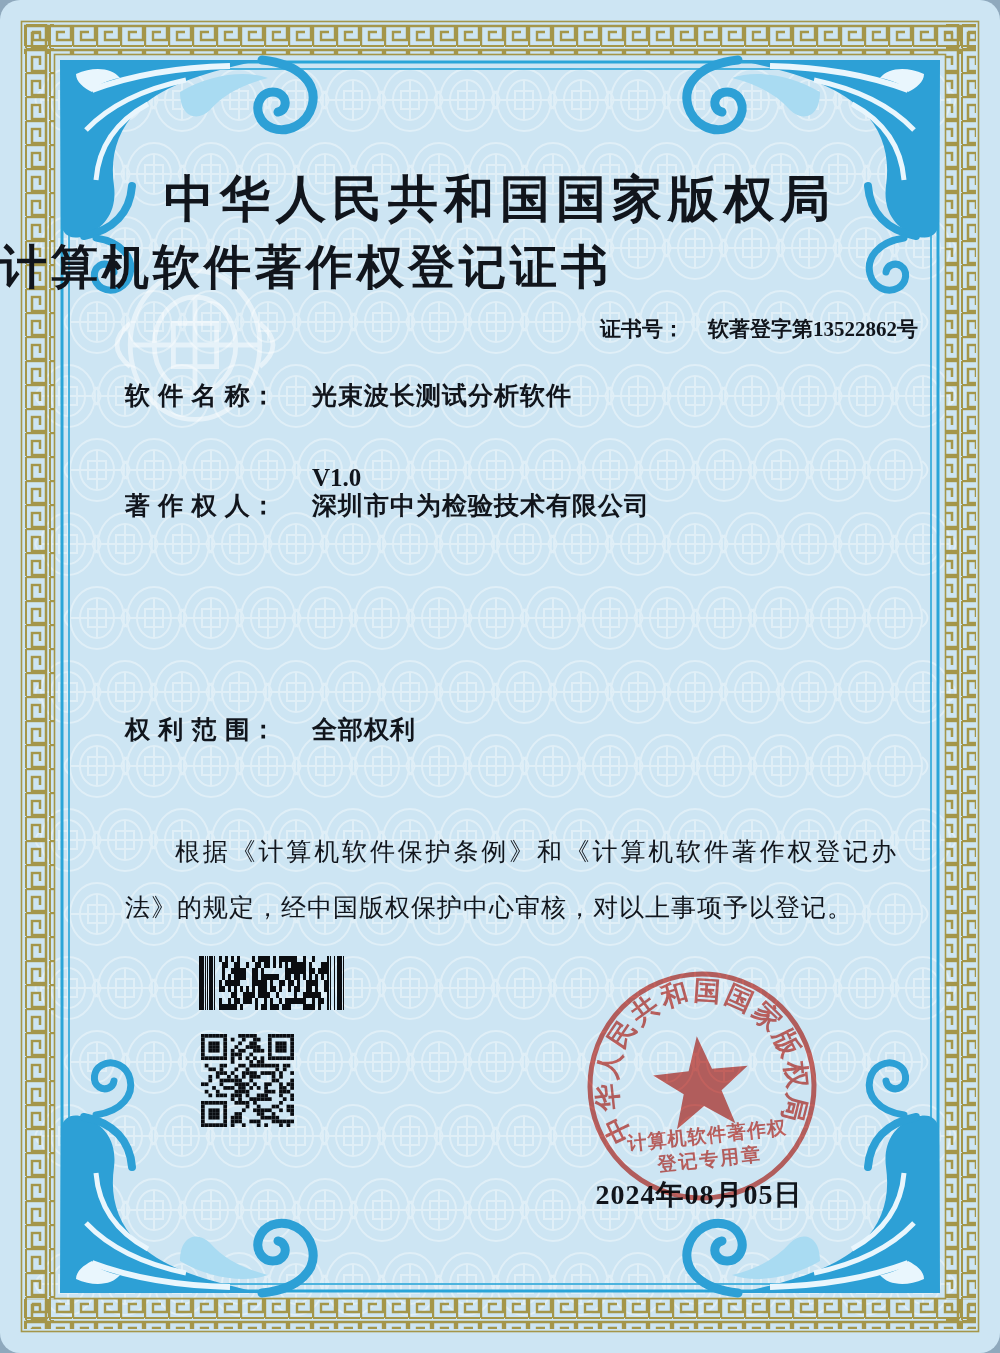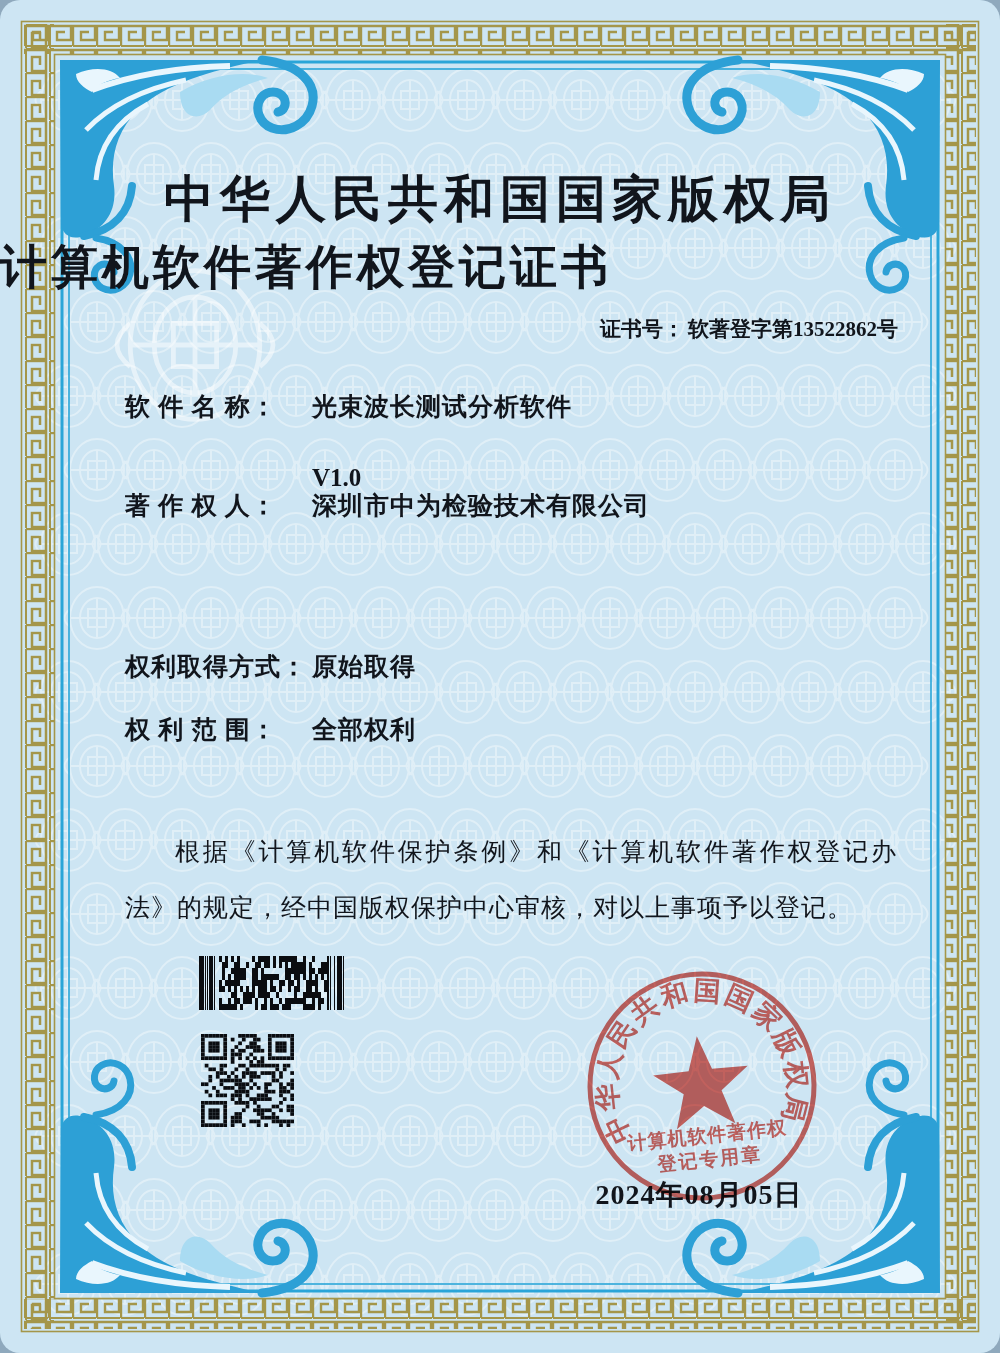--- a/index.html
+++ b/index.html
@@ -9,24 +9,24 @@
     font-family:"Liberation Serif","DejaVu Serif",serif;
     color:#11151c;
     border-radius:20px;
   }
   .abs{position:absolute;}
   svg{display:block;}
   .bg-svg{position:absolute;left:0;top:0;}
   .t1{left:0;top:166px;width:100%;text-align:center;font-size:50px;font-weight:bold;letter-spacing:6px;white-space:nowrap;}
   .t2{left:0;top:236px;width:100%;text-align:left;font-size:47px;font-weight:bold;letter-spacing:4px;white-space:nowrap;}
   .certno{top:315px;left:600px;font-size:21px;font-weight:bold;white-space:nowrap;}
-  .certno .lbl{margin-right:4px;}
+  .certno .lbl{margin-right:24px;}
   .row{left:125px;width:790px;font-size:25px;font-weight:bold;letter-spacing:1px;white-space:nowrap;}
   .row .val{position:absolute;left:187px;top:0;white-space:nowrap;letter-spacing:1px;}
-  .r1{top:390px}.r1b{top:420px;left:312px;font-size:25px;font-weight:bold;margin-top:44px;}
+  .r1{top:379px}.r1b{top:420px;left:312px;font-size:25px;font-weight:bold;margin-top:44px;}
   .r2{top:489px}.r3{top:650px}.r4{top:713px}.r5{top:768px}
   .para{top:824px;left:125px;width:772px;font-size:25px;font-weight:normal;line-height:56px;
         text-indent:50px;letter-spacing:1px;text-align:justify;}
   .bc{left:199px;top:956px;}
   .qr{left:201px;top:1034px;}
   .sealsvg{left:582px;top:966px;opacity:.9;mix-blend-mode:multiply;pointer-events:none;}
   .date{top:1176px;left:553px;width:292px;text-align:center;font-size:28px;font-weight:bold;letter-spacing:1px;}
   .sealtext{font-family:"Liberation Serif","DejaVu Serif",serif;font-weight:bold;}
 </style>
 </head>
@@ -359,24 +359,20 @@
     <span>软 件 名 称：</span>
     <span class="val">光束波长测试分析软件</span>
   </div>
   <div class="abs r1b">V1.0</div>
 
   <div class="abs row r2">
     <span>著 作 权 人：</span>
     <span class="val">深圳市中为检验技术有限公司</span>
   </div>
 
-  <div class="abs row r3">
-    <span>权利取得方式：</span>
-    <span class="val">原始取得</span>
-  </div>
 
   <div class="abs row r4">
     <span>权 利 范 围：</span>
     <span class="val">全部权利</span>
   </div>
 
 
   <div class="abs para">根据《计算机软件保护条例》和《计算机软件著作权登记办法》的规定，经中国版权保护中心审核，对以上事项予以登记。</div>
 
   <svg class="abs bc" id="bc" width="148" height="54" viewBox="0 0 148 54">

